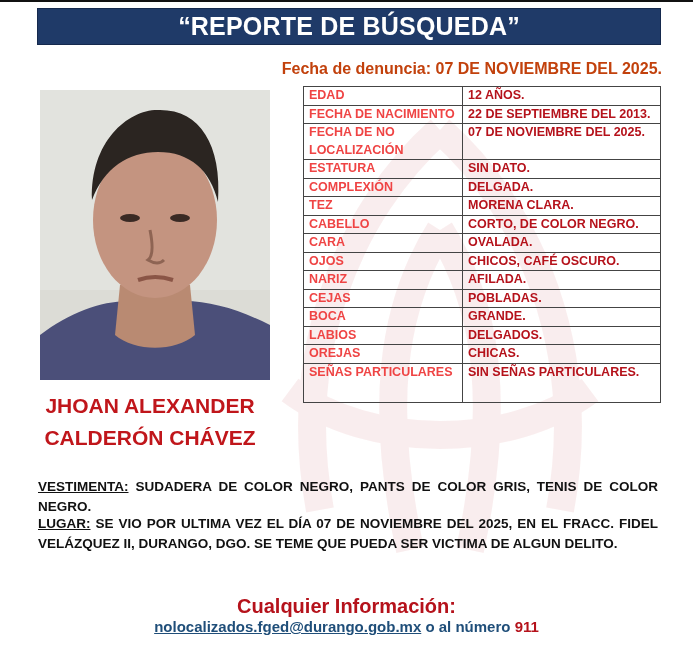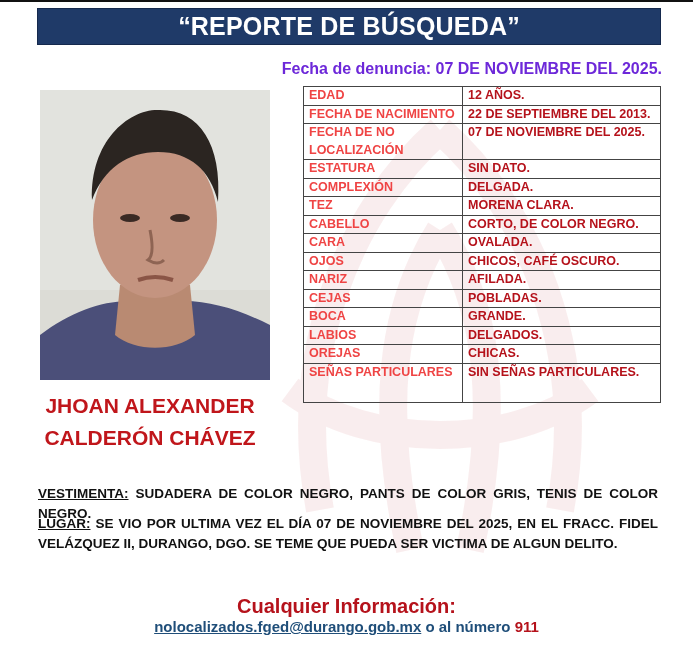--- a/index.html
+++ b/index.html
@@ -13,21 +13,21 @@
     position:absolute; left:230px; top:90px; width:420px; height:540px;
     pointer-events:none; opacity:0.07;
   }
   .header {
     position:absolute; left:37px; top:8px; width:624px; height:37px;
     background:#1f3a68; border:1px solid #15294d; box-sizing:border-box;
     display:flex; align-items:center; justify-content:center;
     color:#fff; font-weight:bold; font-size:25px; letter-spacing:0.2px;
   }
   .fecha {
-    position:absolute; right:31px; top:60px; font-size:16px; font-weight:bold; color:#6d28d9;padding-left:22px;
+    position:absolute; right:31px; top:60px; font-size:16px; font-weight:bold; color:#c2410c;padding-left:22px;
   }
   .photo {
     position:absolute; left:40px; top:90px; width:230px; height:290px; overflow:hidden;
     background:#d9dbd6;
   }
   .name {
     position:absolute; left:0; width:300px; text-align:center;
     color:#c0161b; font-weight:bold; font-size:21px; line-height:30px;
   }
   .name.l1 { top:391px; }
@@ -39,21 +39,21 @@
   table.info td {
     border:1px solid #444; padding:0 5px; height:17.5px; line-height:17.5px; vertical-align:top;
   }
   table.info td.k { width:148px; color:#ef4444; }
   table.info td.v { color:#b5121b; }
   .para {
     position:absolute; left:38px; width:620px; font-size:13.5px; font-weight:bold; color:#111;
     text-align:justify; line-height:20px;
   }
   .para u { text-decoration:underline; }
-  .vest { top:477px;margin-top:7px; }
+  .vest { top:477px; }
   .lugar { top:514px; }
   .contact-title {
     position:absolute; left:0; width:693px; top:595px; text-align:center;
     color:#b5121b; font-weight:bold; font-size:20px;
   }
   .contact-line {
     position:absolute; left:0; width:693px; top:618px; text-align:center;
     font-size:15px; font-weight:bold; color:#1f4e79;
   }
   .contact-line a { color:#1f4e79; text-decoration:underline; }

